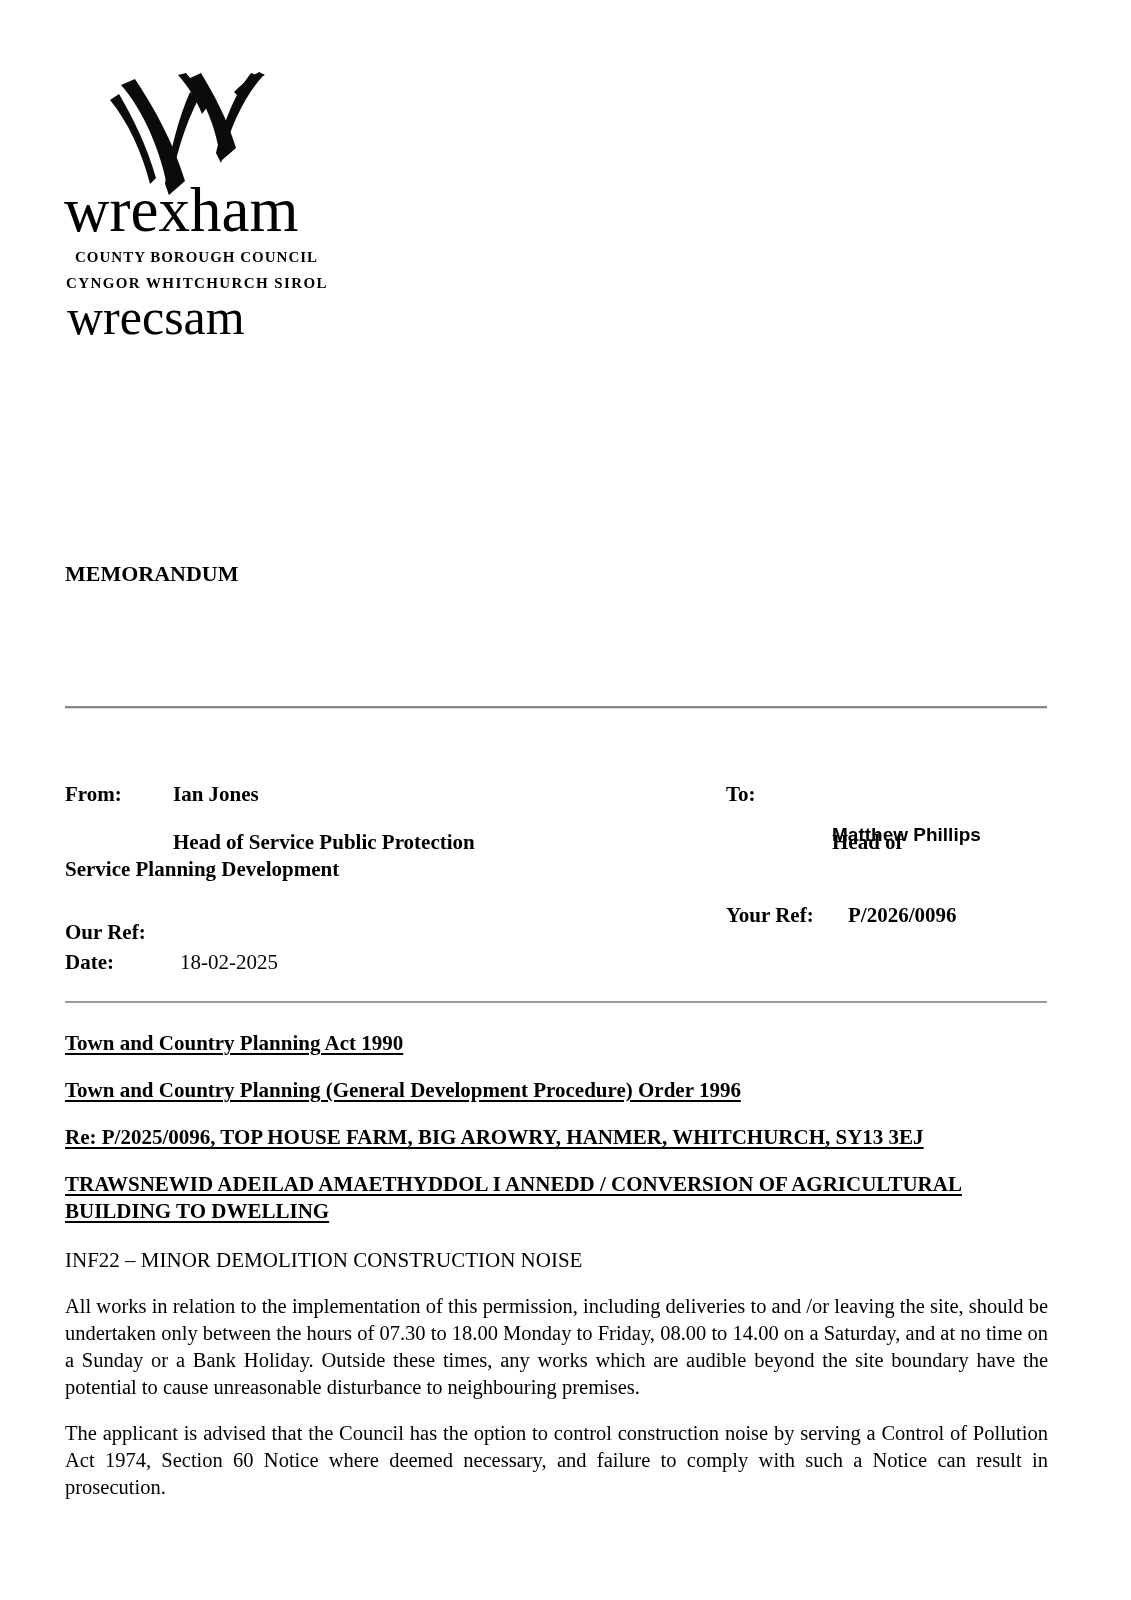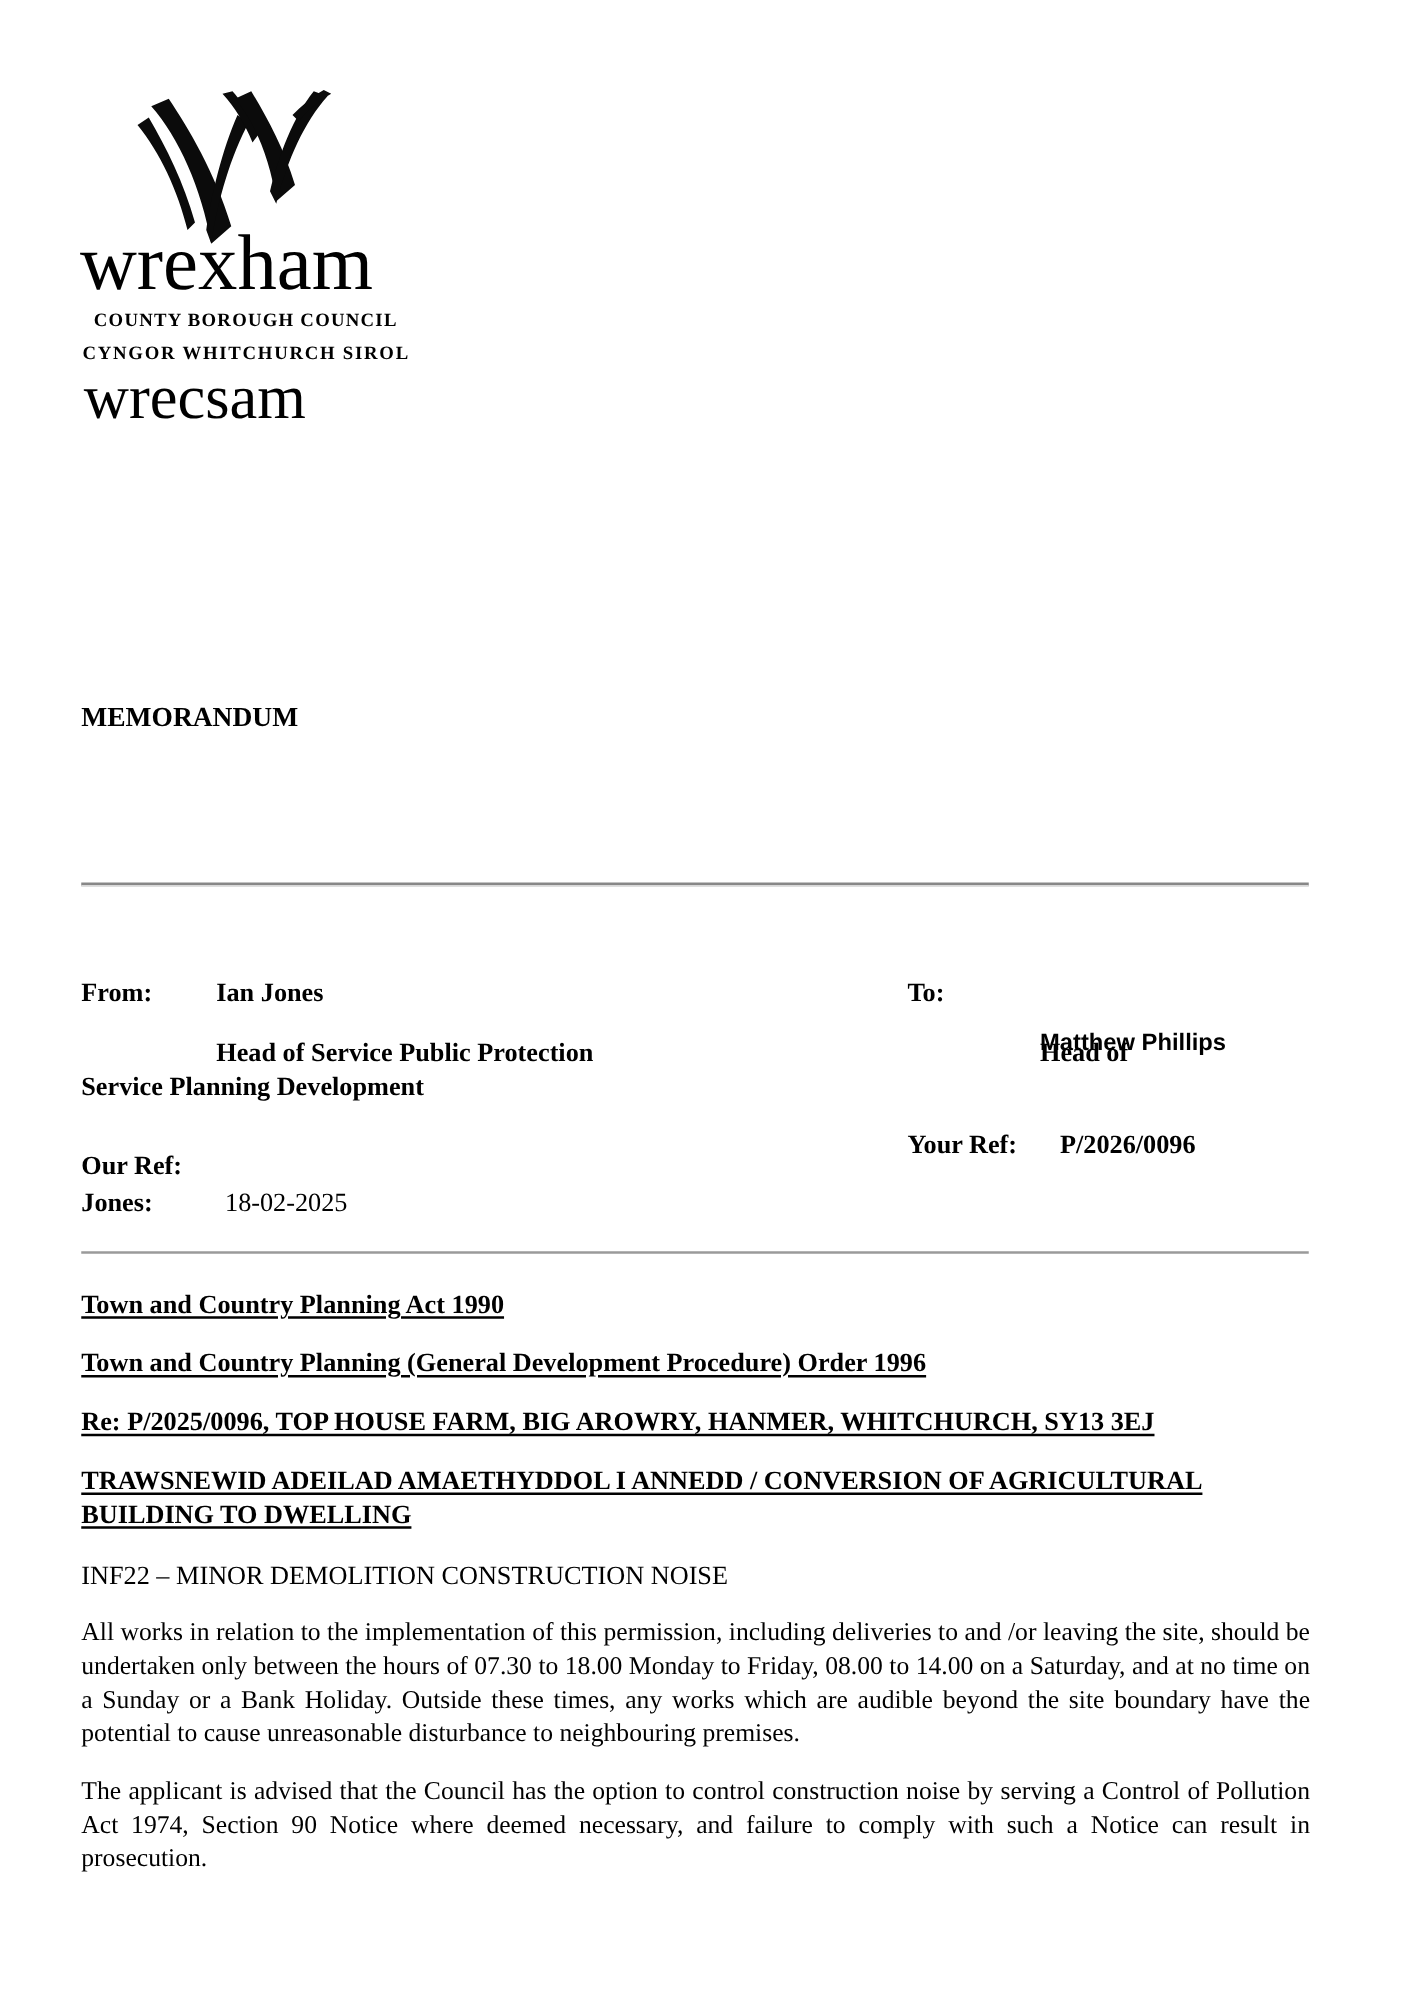--- a/index.html
+++ b/index.html
@@ -76,28 +76,28 @@
 
   <div class="fld" style="left:173px; top:830px;">Head of Service Public Protection</div>
   <div class="fld" style="left:832px; top:830px;">Head of</div>
   <div class="fld" style="left:65px;  top:857px;">Service Planning Development</div>
 
   <div class="fld" style="left:65px;  top:903px;margin-top:17px;">Our Ref:</div>
   <div class="fld" style="left:180px; top:903px;"></div>
   <div class="fld" style="left:726px; top:903px;">Your Ref:</div>
   <div class="fld" style="left:848px; top:903px;">P/2026/0096</div>
 
-  <div class="fld" style="left:65px;  top:950px;">Jones:</div>
+  <div class="fld" style="left:65px;  top:950px;">Date:</div>
   <div class="fld" style="left:180px; top:950px; font-weight:normal;">18-02-2025</div>
 
   <div class="rule rule2"></div>
 
   <div class="hd" style="top:1030px;">Town and Country Planning Act 1990</div>
   <div class="hd" style="top:1077px;">Town and Country Planning (General Development Procedure) Order 1996</div>
   <div class="hd" style="top:1124px;">Re: P/2025/0096, TOP HOUSE FARM, BIG AROWRY, HANMER, WHITCHURCH, SY13 3EJ</div>
   <div class="hd" style="top:1171px;">TRAWSNEWID ADEILAD AMAETHYDDOL I ANNEDD / CONVERSION OF AGRICULTURAL BUILDING TO DWELLING</div>
 
   <div class="inf" style="top:1247px;">INF22 – MINOR DEMOLITION CONSTRUCTION NOISE</div>
 
   <div class="para" style="top:1293px;">All works in relation to the implementation of this permission, including deliveries to and /or leaving the site, should be undertaken only between the hours of 07.30 to 18.00 Monday to Friday, 08.00 to 14.00 on a Saturday, and at no time on a Sunday or a Bank Holiday. Outside these times, any works which are audible beyond the site boundary have the potential to cause unreasonable disturbance to neighbouring premises.</div>
-  <div class="para" style="top:1420px;">The applicant is advised that the Council has the option to control construction noise by serving a Control of Pollution Act 1974, Section 90 Notice where deemed necessary, and failure to comply with such a Notice can result in prosecution.</div>
+  <div class="para" style="top:1420px;">The applicant is advised that the Council has the option to control construction noise by serving a Control of Pollution Act 1974, Section 60 Notice where deemed necessary, and failure to comply with such a Notice can result in prosecution.</div>
 
 </div>
 
 </body></html>

